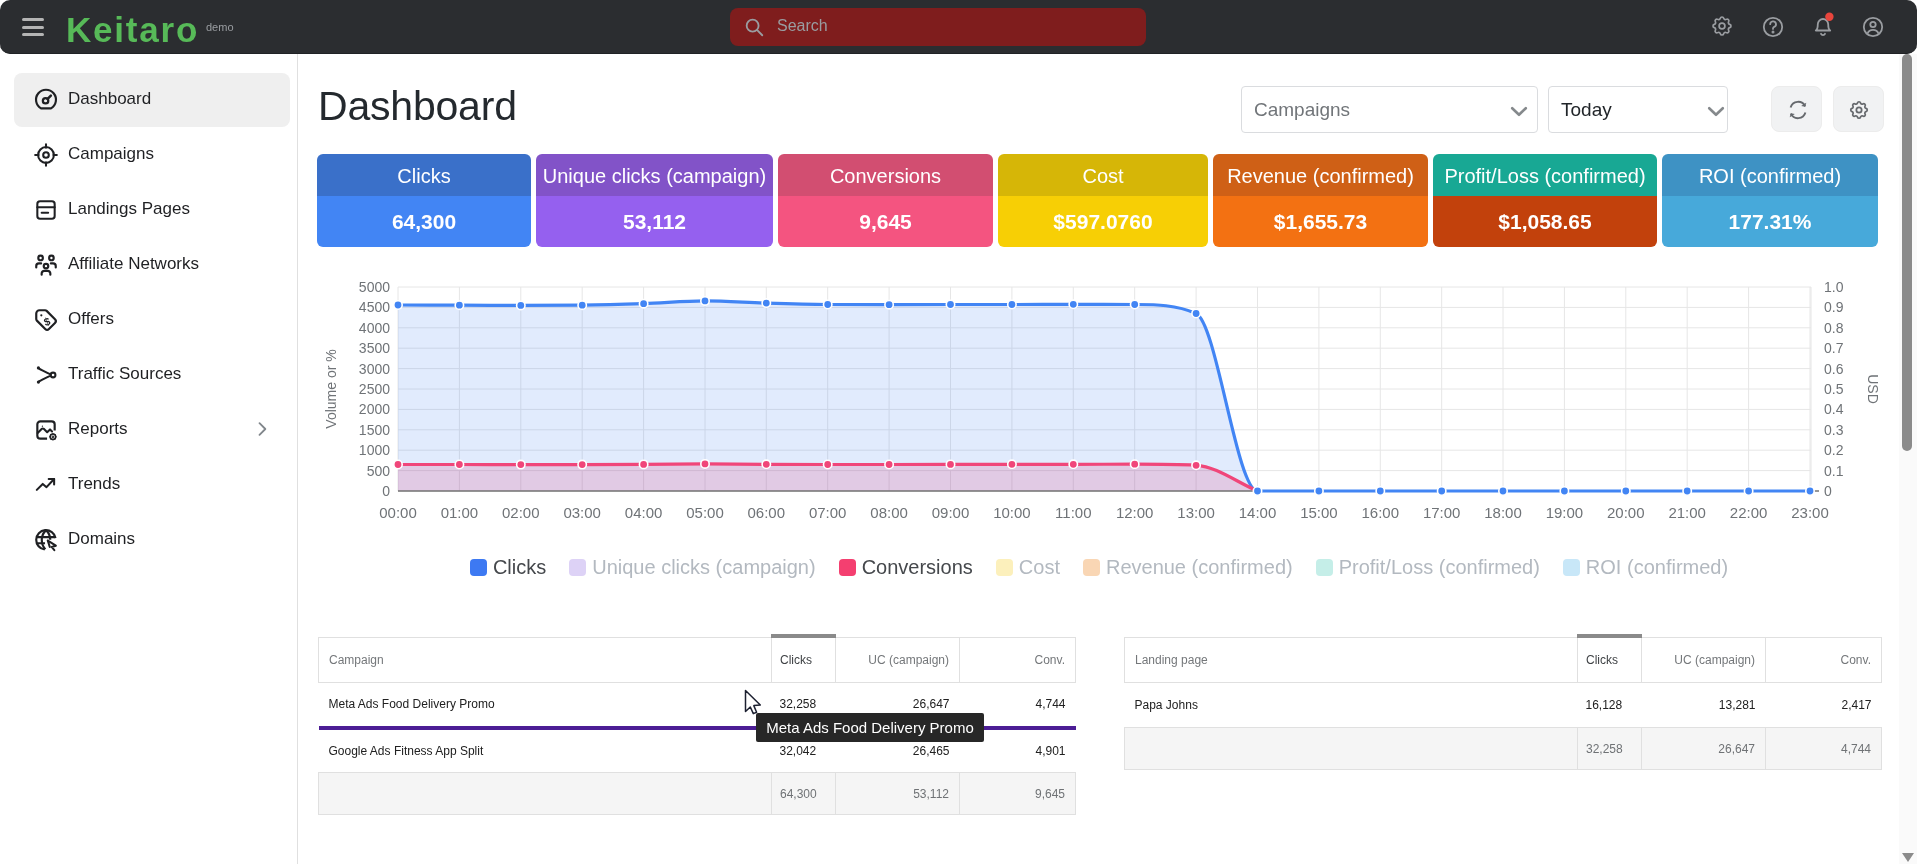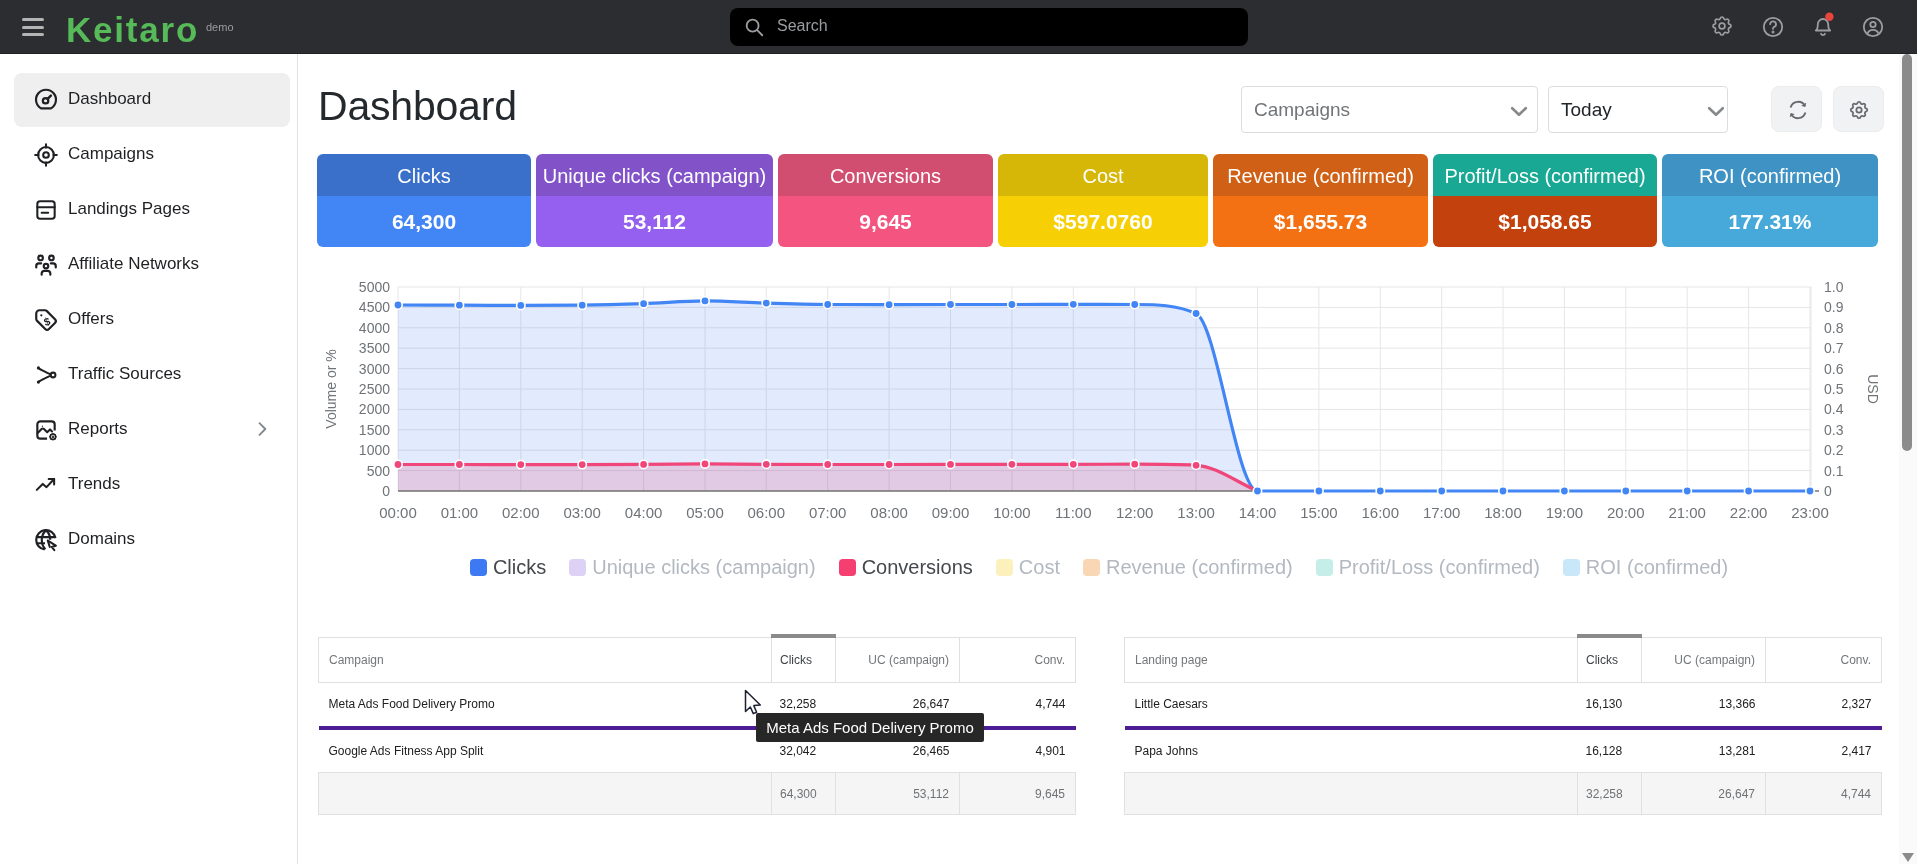--- a/index.html
+++ b/index.html
@@ -1,26 +1,26 @@
 <!DOCTYPE html>
 <html><head>
 <meta charset="utf-8">
 <style>
   * { margin:0; padding:0; box-sizing:border-box; }
   html,body { width:1917px; height:864px; overflow:hidden; background:#fff;
     font-family:"Liberation Sans", sans-serif; }
   .topbar { position:absolute; left:0; top:0; width:1917px; height:54px;
-    background:#2b2d30; border-bottom:1px solid #202225; z-index:30; }
+    background:#2b2d30; border-bottom:1px solid #202225; z-index:30;border-radius:10px; }
   .burger { position:absolute; left:22px; top:18px; width:22px; height:18px; }
   .burger div { position:absolute; left:0; width:22px; height:3px; background:#b4b4b4; border-radius:1.5px; }
   .logo { position:absolute; left:66px; top:12px; font-size:35px; line-height:35px; font-weight:700;
     color:#57ba58; letter-spacing:1.8px; }
   .demo { position:absolute; left:206px; top:21px; font-size:11px; color:#9a9da1; }
-  .search { position:absolute; left:730px; top:8px; width:518px; height:38px;
-    background:#000000; border-radius:8px; }
+  .search { position:absolute; left:730px; top:8px; width:416px; height:38px;
+    background:#7f1d1d; border-radius:8px; }
   .search svg { position:absolute; left:13px; top:8px; }
   .search span { position:absolute; left:47px; top:9px; font-size:16px; color:#9a9da1; }
   .topicon { position:absolute; top:0; width:24px; height:24px; }
 
   .sidebar { position:absolute; left:0; top:54px; width:298px; height:810px;
     background:#fff; border-right:1px solid #e0e0e0; z-index:20; }
   .mitem { position:absolute; left:14px; width:276px; height:54px; border-radius:8px;
     font-size:17px; color:#1f2023; }
   .mitem.active { background:#efefef; }
   .mitem svg { position:absolute; left:19px; top:14px; }
@@ -334,28 +334,20 @@
       <thead>
           <tr>
         <th>Landing page</th>
             <th class="clk sorted">Clicks</th>
             <th class="num">UC (campaign)</th>
             <th class="num">Conv.</th>
       </tr>
         </thead>
       <tbody>
         <tr>
-            <td>Little Caesars</td>
-            <td class="clk">
-              <div>16,130</div>
-            </td>
-            <td class="num">13,366</td>
-            <td class="num">2,327</td>
-          </tr>
-        <tr>
             <td>Papa Johns</td>
             <td class="clk">
               <div>16,128</div>
             </td>
             <td class="num">13,281</td>
             <td class="num">2,417</td>
           </tr>
       </tbody>
       <tfoot>
           <tr>

